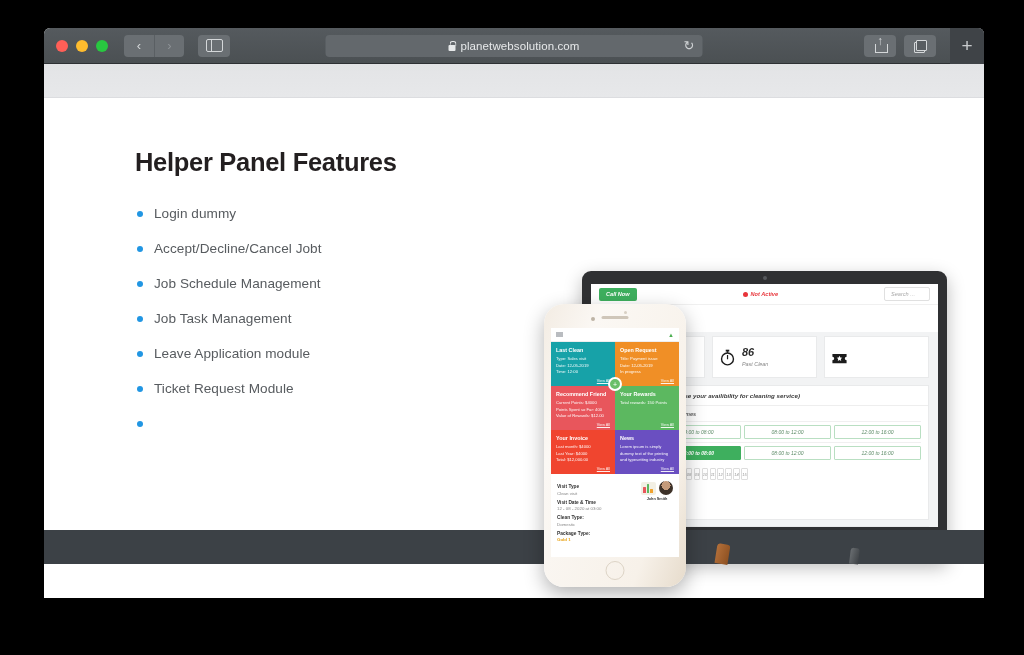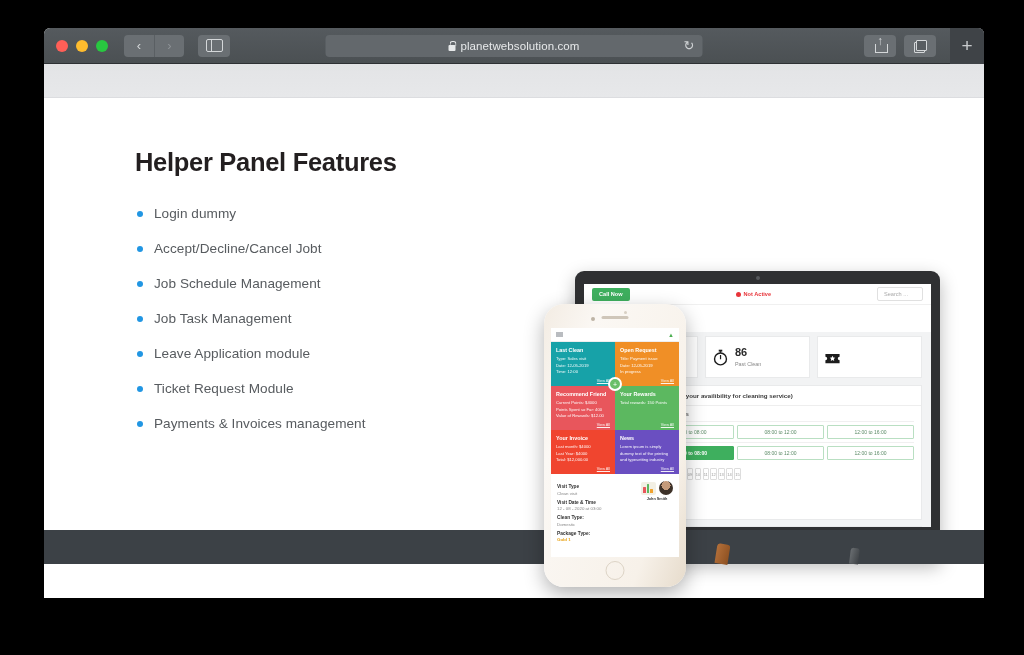--- a/index.html
+++ b/index.html
@@ -156,21 +156,21 @@
   .feature-list li .bullet {
     position: absolute; left: 2px; top: 5px;
     width: 6px; height: 6px; border-radius: 50%;
     background: #2196e3;
   }
 
   
   .devices { position: absolute; left: 445px; top: 40px; width: 470px; height: 420px; }
 
   
-  .laptop { position: absolute; left: 86px; top: 133px; width: 365px; height: 290px; }
+  .laptop { position: absolute; left: 93px; top: 133px; width: 365px; height: 290px; font-style: italic; }
   .laptop-body {
     position: absolute; inset: 0;
     background: #2f3032;
     border-radius: 9px 9px 3px 3px;
     padding: 13px 9px 20px 9px;
     box-shadow: 0 6px 18px rgba(0,0,0,.28);
   }
   .laptop-cam {
     position: absolute; left: 50%; top: 5px; transform: translateX(-50%);
     width: 4px; height: 4px; border-radius: 50%; background: #55585b;
@@ -400,21 +400,21 @@
       <h1 class="headline">
         <span>Helper Panel Features</span><br>
       </h1>
       <ul class="feature-list">
           <li><span class="bullet" style="background: rgb(33, 150, 227);"></span><span>Login dummy</span></li>
           <li><span class="bullet" style="background: rgb(33, 150, 227);"></span><span>Accept/Decline/Cancel Jobt</span></li>
           <li><span class="bullet" style="background: rgb(33, 150, 227);"></span><span>Job Schedule Management</span></li>
           <li><span class="bullet" style="background: rgb(33, 150, 227);"></span><span>Job Task Management</span></li>
           <li><span class="bullet" style="background: rgb(33, 150, 227);"></span><span>Leave Application module</span></li>
           <li><span class="bullet" style="background: rgb(33, 150, 227);"></span><span>Ticket Request Module</span></li>
-          <li><span class="bullet" style="background: rgb(33, 150, 227);"></span><span>Payments &amp; Invoices management</span></li>
+          <li><span class="bullet" style="background: rgb(33, 150, 227);"></span></li>
         </ul>
     </div>
 
     <div class="devices">
 
       <div class="laptop">
         <div class="laptop-body">
           <div class="laptop-cam"></div>
           <div class="laptop-screen">
 

